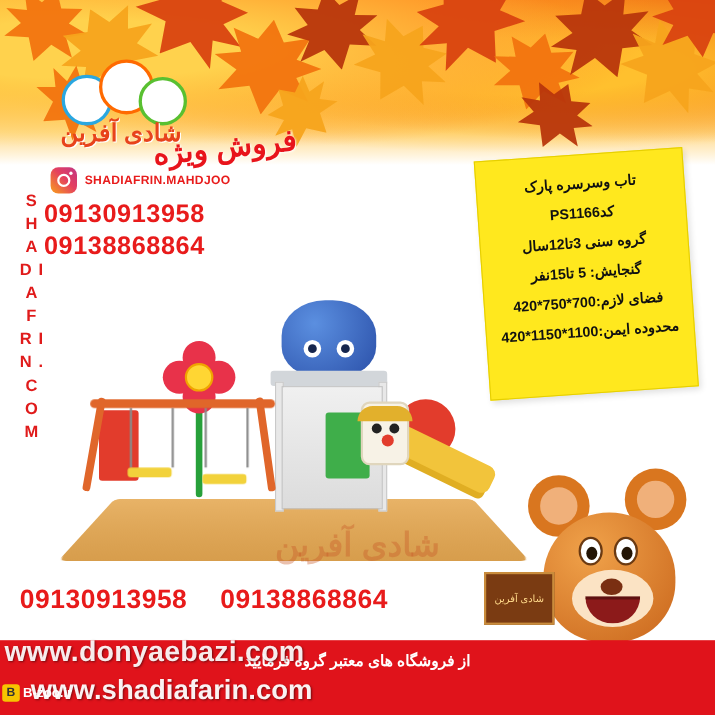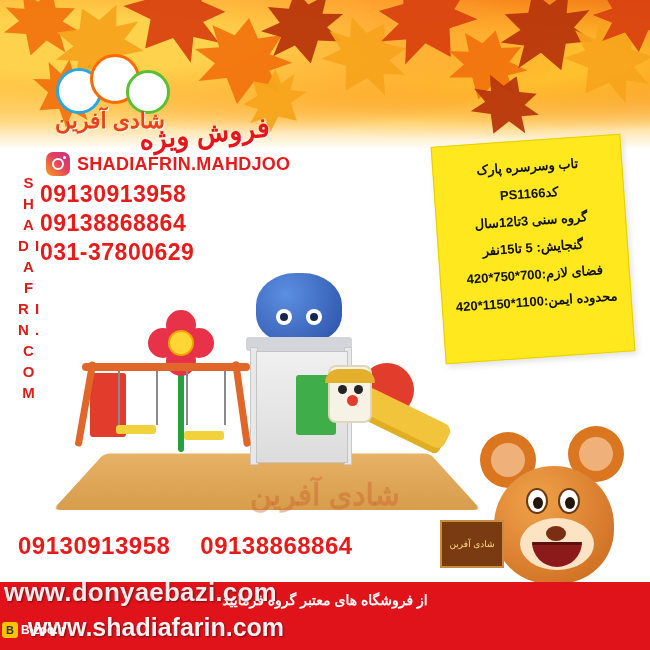--- a/index.html
+++ b/index.html
@@ -123,21 +123,21 @@
     box-sizing: border-box;
   }
   .insta-icon::after {
     content:"";
     position:absolute; right:4px; top:4px;
     width:3px;height:3px;border-radius:50%;background:#fff;
   }
   .insta-handle {
     color: #e81b1b;
     font-weight: bold;
-    font-size: 18px;
+    font-size: 11px;
     letter-spacing: .3px;
   }
 
   
   .phones-top {
     position: absolute;
     left: 40px; top: 180px;
     color: #e81b1b;
     font-weight: bold;
     font-size: 23px;
@@ -421,21 +421,20 @@
   <div class="insta-row">
     <div class="insta-icon"></div>
     <div class="insta-handle">SHADIAFRIN.MAHDJOO</div>
   </div>
 
   <div class="side-text">S H A D I A F R I N . C O M</div>
 
   <div class="phones-top">
     <div>09130913958</div>
     <div>09138868864</div>
-    <div>031-37800629</div>
   </div>
 
   <div class="spec-card">
     <div>تاب وسرسره پارک</div>
     <div>کدPS1166</div>
     <div>گروه سنی 3تا12سال</div>
     <div>گنجایش: 5 تا15نفر</div>
     <div>فضای لازم:700*750*420</div>
     <div>محدوده ایمن:1100*1150*420</div>
   </div>

